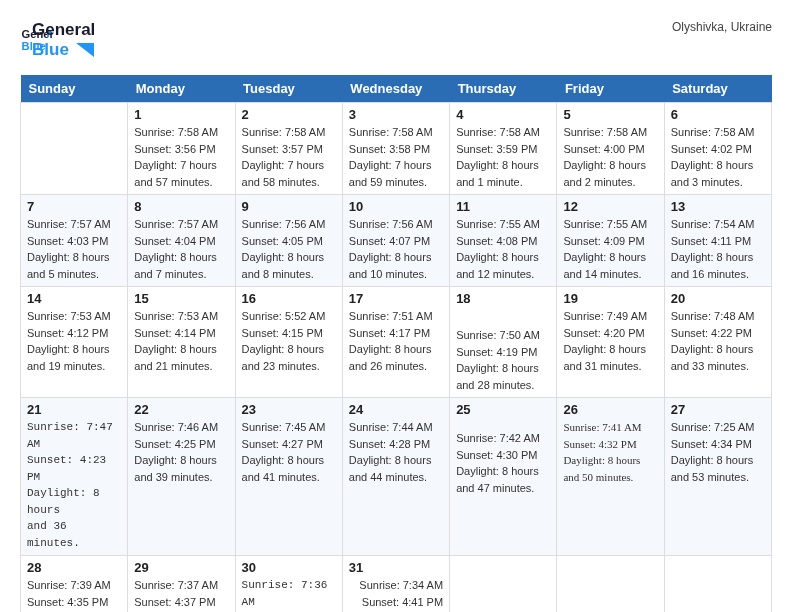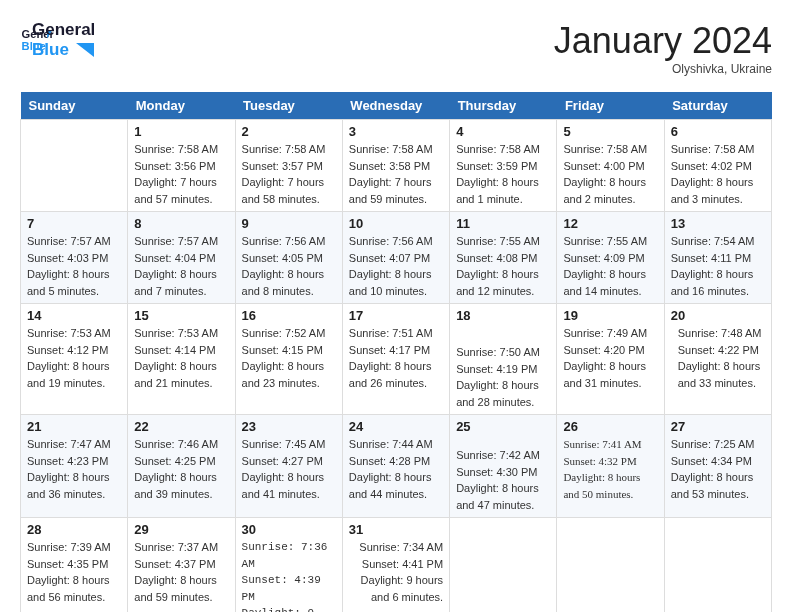--- a/index.html
+++ b/index.html
@@ -90,21 +90,20 @@
     <div style="display:flex;flex-direction:column;margin-left:-24px;">
       <span style="font-size:17px;font-weight:bold;color:#1a1a2e;line-height:1.15;">General</span>
       <span style="font-size:17px;font-weight:bold;color:#2196F3;line-height:1.15;">Blue
         <svg width="18" height="14" viewBox="0 0 18 14" style="vertical-align:middle;margin-left:2px;">
           <polygon points="0,0 18,0 18,14" fill="#2196F3"></polygon>
         </svg>
       </span>
     </div>
   </div>
   <div class="title-block">
-    <div class="month-title">January 2024</div>
     <div class="location">Olyshivka, Ukraine</div>
   </div>
 </div>
 
 <table class="calendar-table">
   <thead>
     <tr>
     <th>Sunday</th>
         <th>Monday</th>
         <th>Tuesday</th>
@@ -221,21 +220,21 @@
         </td>
         <td>
           <span class="day-number">15</span>
           <div class="day-info" style="white-space: pre-line;">Sunrise: 7:53 AM
 Sunset: 4:14 PM
 Daylight: 8 hours
 and 21 minutes.</div>
         </td>
         <td>
           <span class="day-number">16</span>
-          <div class="day-info" style="white-space: pre-line;">Sunrise: 7:52 AM
+          <div class="day-info" style="white-space: pre-line;">Sunrise: 5:52 AM
 Sunset: 4:15 PM
 Daylight: 8 hours
 and 23 minutes.</div>
         </td>
         <td>
           <span class="day-number">17</span>
           <div class="day-info" style="white-space: pre-line;">Sunrise: 7:51 AM
 Sunset: 4:17 PM
 Daylight: 8 hours
 and 26 minutes.</div>
@@ -249,30 +248,30 @@
         </td>
         <td>
           <span class="day-number">19</span>
           <div class="day-info" style="white-space: pre-line;">Sunrise: 7:49 AM
 Sunset: 4:20 PM
 Daylight: 8 hours
 and 31 minutes.</div>
         </td>
         <td>
           <span class="day-number">20</span>
-          <div class="day-info" style="white-space: pre-line; margin-left: 7px;">Sunrise: 7:48 AM
+          <div class="day-info" style="white-space: pre-line;">Sunrise: 7:48 AM
 Sunset: 4:22 PM
 Daylight: 8 hours
 and 33 minutes.</div>
         </td>
       </tr>
       <tr>
         <td>
           <span class="day-number">21</span>
-          <div class="day-info" style="white-space: pre-line;">Sunrise: 7:47 AM
+          <div class="day-info" style="white-space: pre-line; font-family: Liberation Mono, monospace;">Sunrise: 7:47 AM
 Sunset: 4:23 PM
 Daylight: 8 hours
 and 36 minutes.</div>
         </td>
         <td>
           <span class="day-number">22</span>
           <div class="day-info" style="white-space: pre-line;">Sunrise: 7:46 AM
 Sunset: 4:25 PM
 Daylight: 8 hours
 and 39 minutes.</div>

